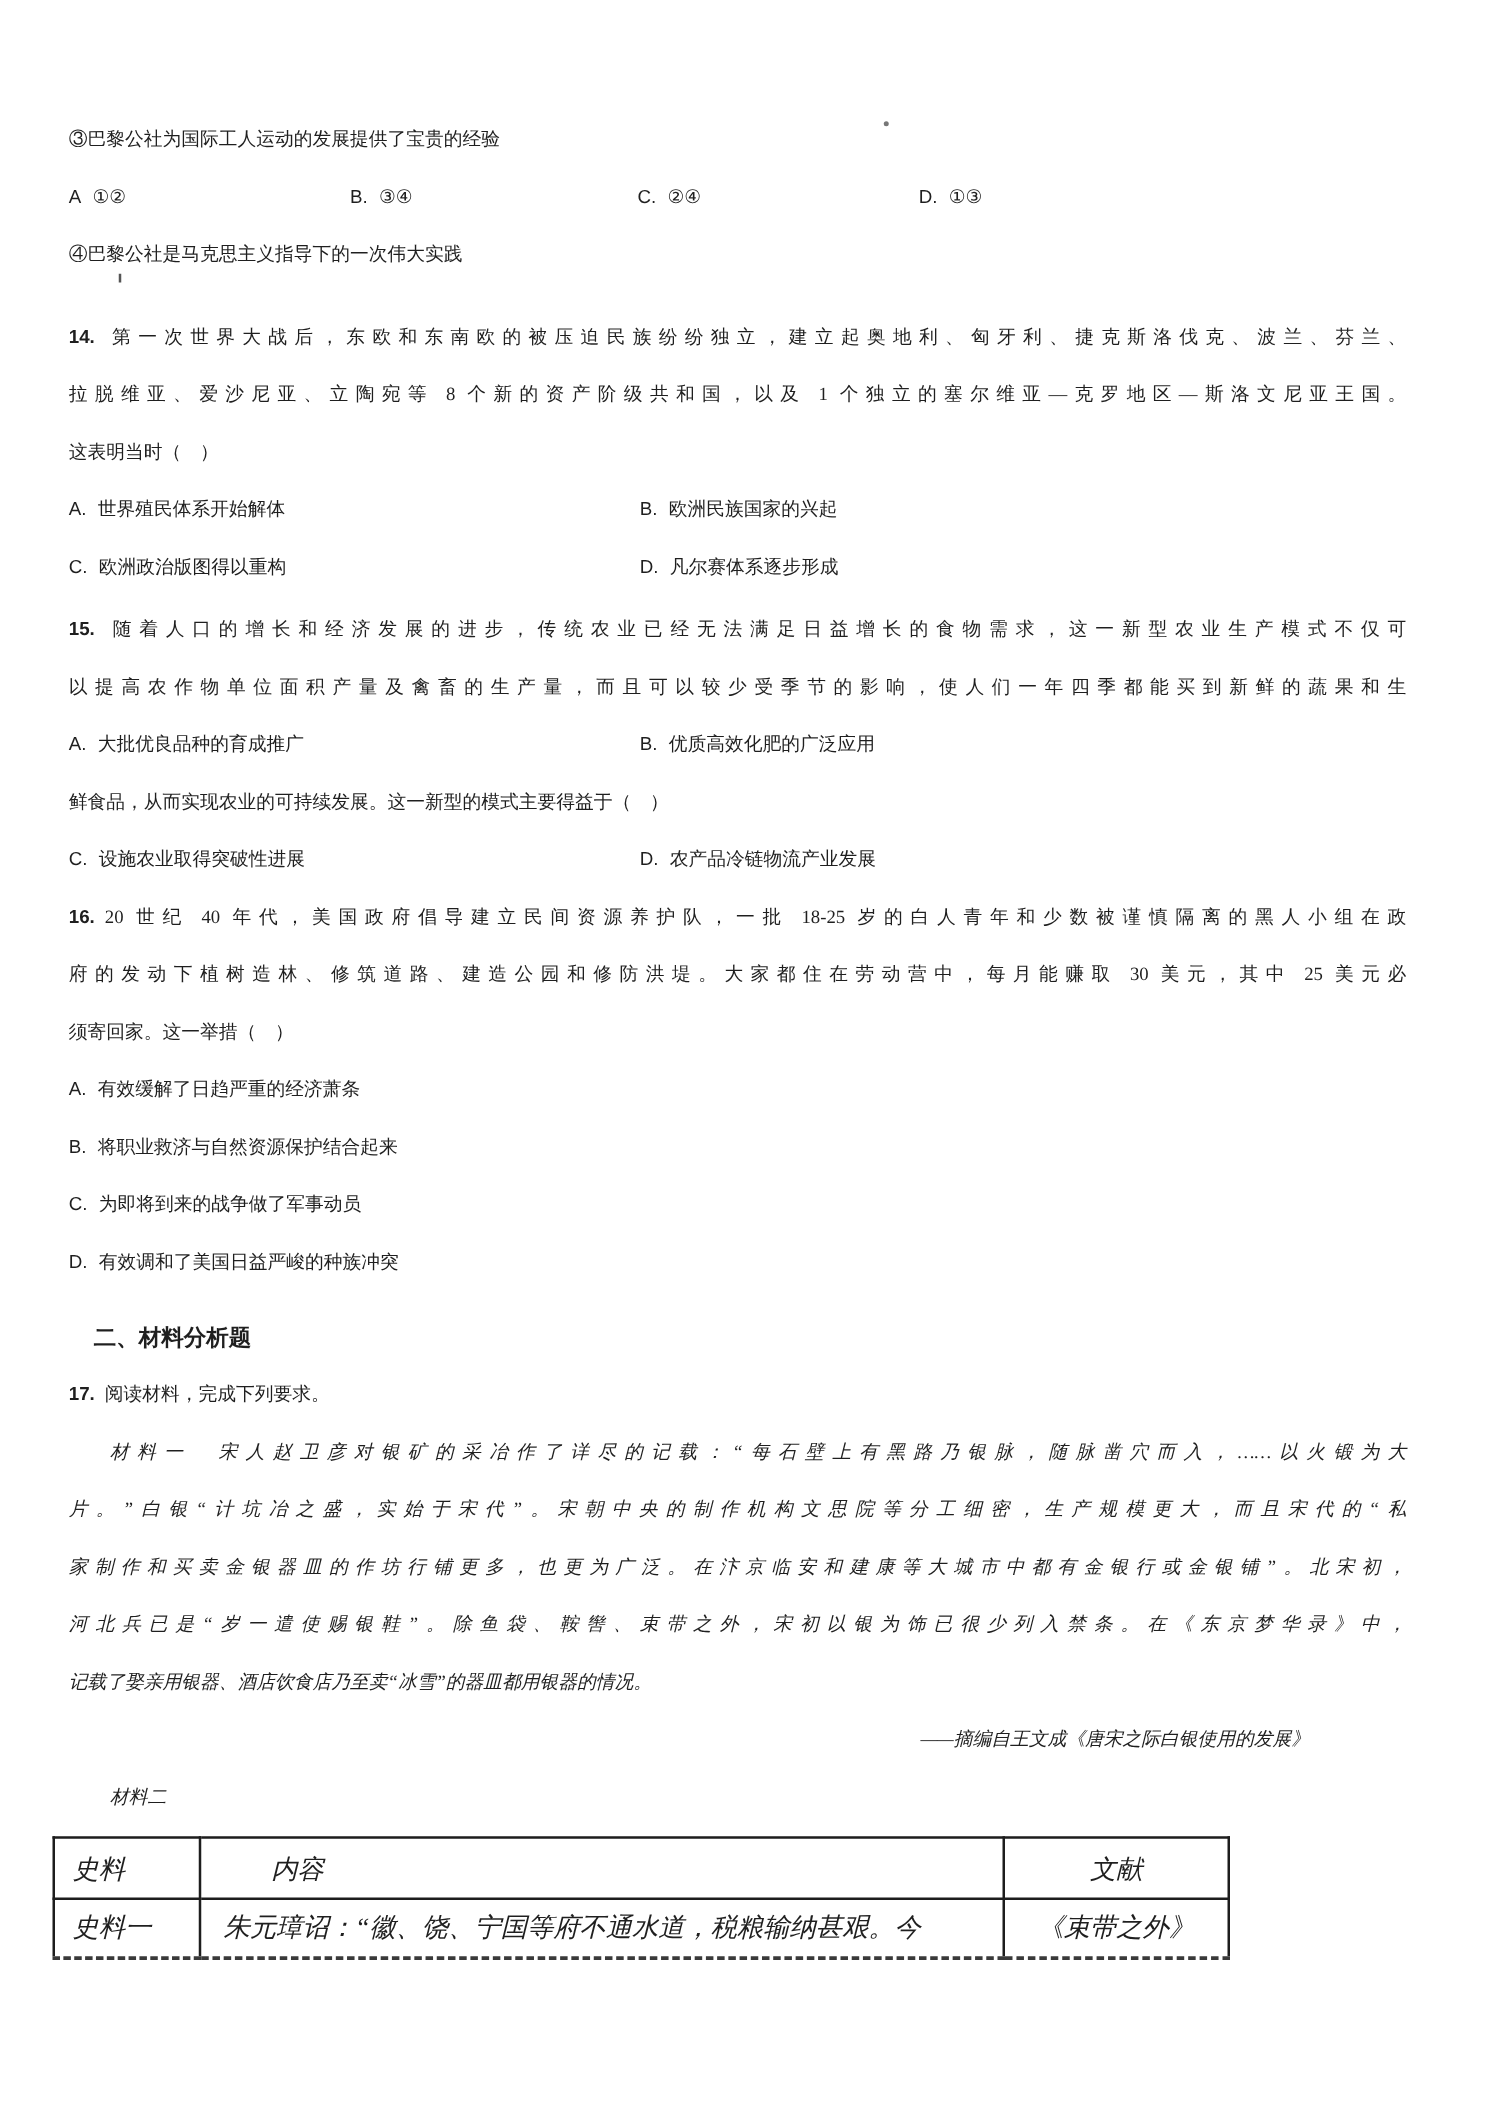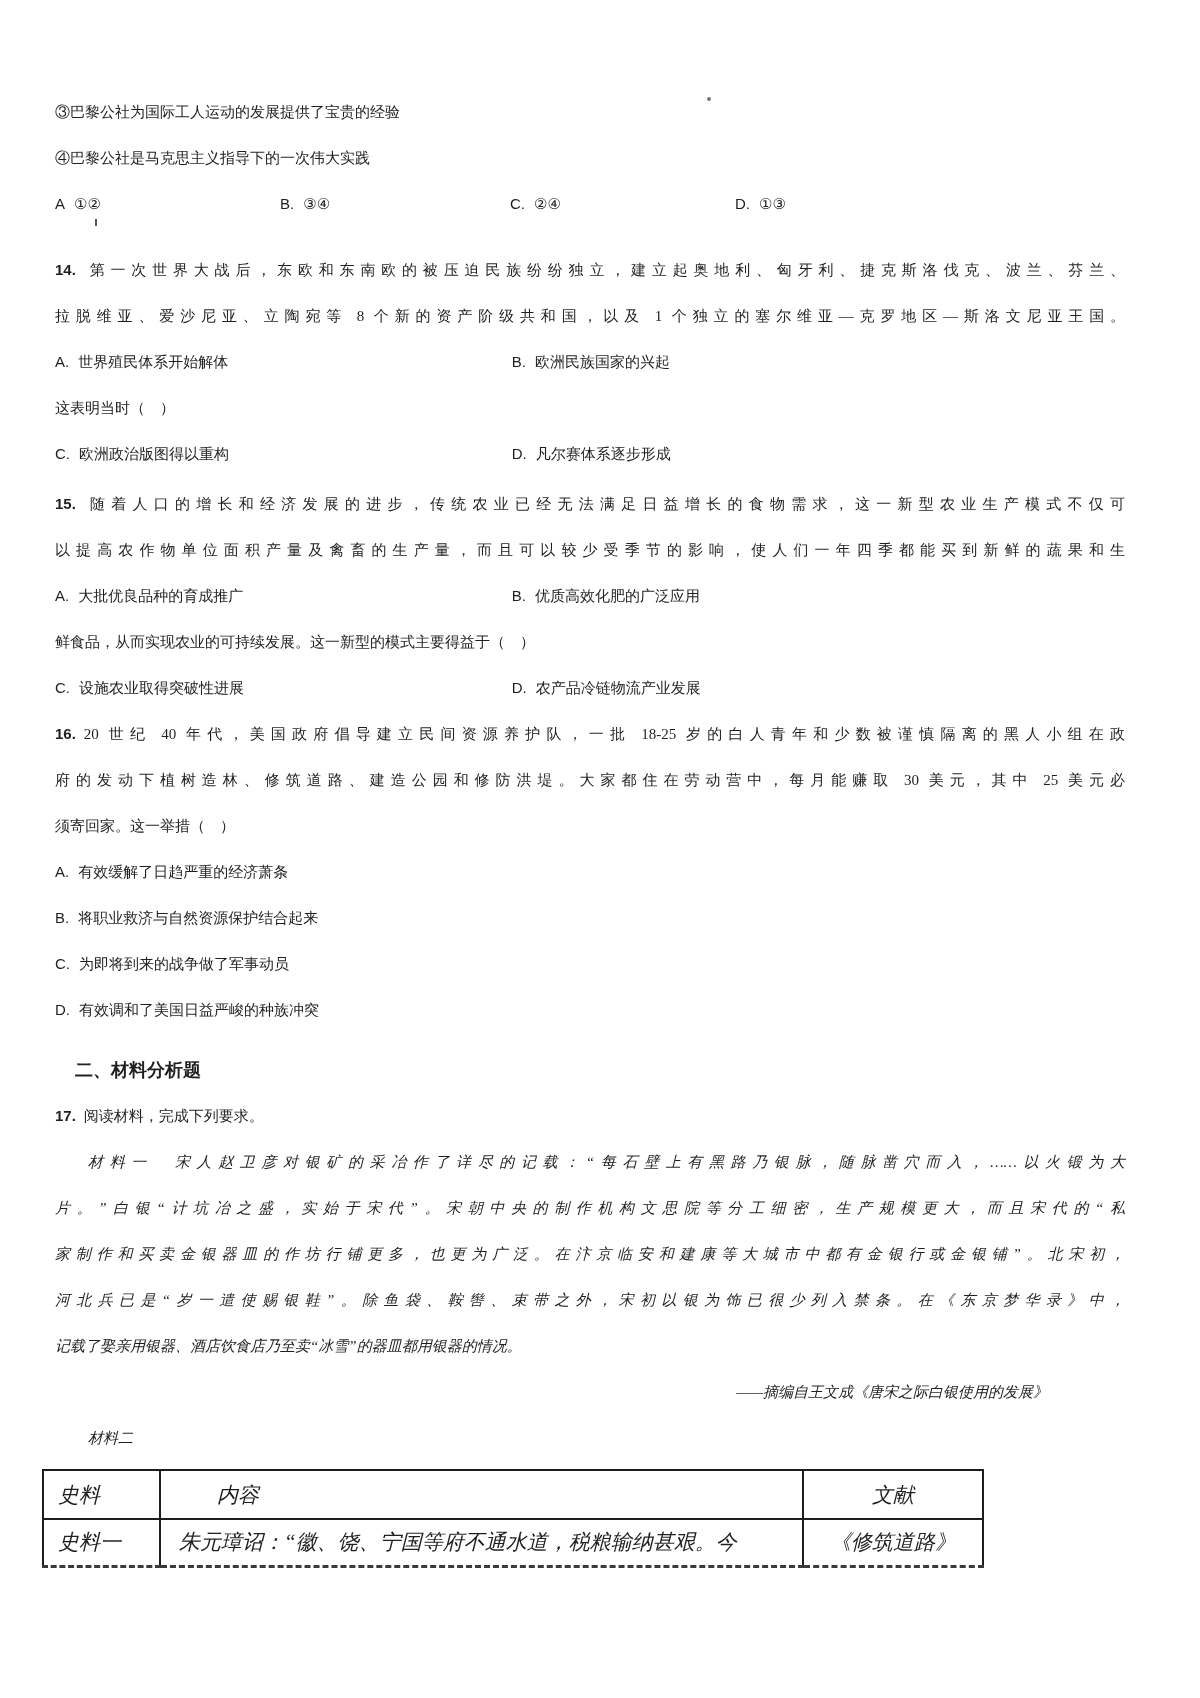--- a/index.html
+++ b/index.html
@@ -93,41 +93,41 @@
 <div class="page">
   <div class="speck s1"></div>
   <div class="speck s2"></div>
 
   <div class="content">
 
     <section>
       <div class="line">
         <span>③巴黎公社为国际工人运动的发展提供了宝贵的经验</span>
       </div>
-      <div class="line">
-        <span>④巴黎公社是马克思主义指导下的一次伟大实践</span>
-      </div>
       <div class="line opts-flex">
         <span class="w225"><span class="ol">A</span><span>①②</span></span>
         <span class="w230"><span class="ol">B.</span><span>③④</span></span>
         <span class="w225"><span class="ol">C.</span><span>②④</span></span>
         <span><span class="ol">D.</span><span>①③</span></span>
+      </div>
+      <div class="line">
+        <span>④巴黎公社是马克思主义指导下的一次伟大实践</span>
       </div>
     </section>
 
     <section class="mt20">
       <div class="line fill">
         <span class="qnum">14.</span><span>第一次世界大战后，东欧和东南欧的被压迫民族纷纷独立，建立起奥地利、匈牙利、捷克斯洛伐克、波兰、芬兰、</span>
       </div>
       <div class="line fill">拉脱维亚、爱沙尼亚、立陶宛等 8 个新的资产阶级共和国，以及 1 个独立的塞尔维亚—克罗地区—斯洛文尼亚王国。</div>
+      <div class="line">这表明当时（　）</div>
       <div class="line">
         <span class="cola"><span class="ol">A.</span><span>世界殖民体系开始解体</span></span>
         <span><span class="ol">B.</span><span>欧洲民族国家的兴起</span></span>
       </div>
-      <div class="line">这表明当时（　）</div>
       <div class="line">
         <span class="cola"><span class="ol">C.</span><span>欧洲政治版图得以重构</span></span>
         <span><span class="ol">D.</span><span>凡尔赛体系逐步形成</span></span>
       </div>
     </section>
 
     <section class="mt4">
       <div class="line fill">
         <span class="qnum">15.</span><span>随着人口的增长和经济发展的进步，传统农业已经无法满足日益增长的食物需求，这一新型农业生产模式不仅可</span>
       </div>
@@ -174,20 +174,20 @@
       <table class="m2">
         <tbody>
             <tr class="hdr">
           <th class="c-shiliao">史料</th>
           <th class="c-neirong-h">内容</th>
           <th class="c-wenxian">文献</th>
         </tr>
         <tr class="row">
           <td class="c-shiliao">史料一</td>
           <td class="c-neirong">朱元璋诏：“徽、饶、宁国等府不通水道，税粮输纳甚艰。今</td>
-          <td class="c-wenxian">《修筑道路》</td>
+          <td class="c-wenxian">《束带之外》</td>
         </tr>
       </tbody>
         </table>
     </section>
 
   </div>
 </div>
 
 </body></html>

